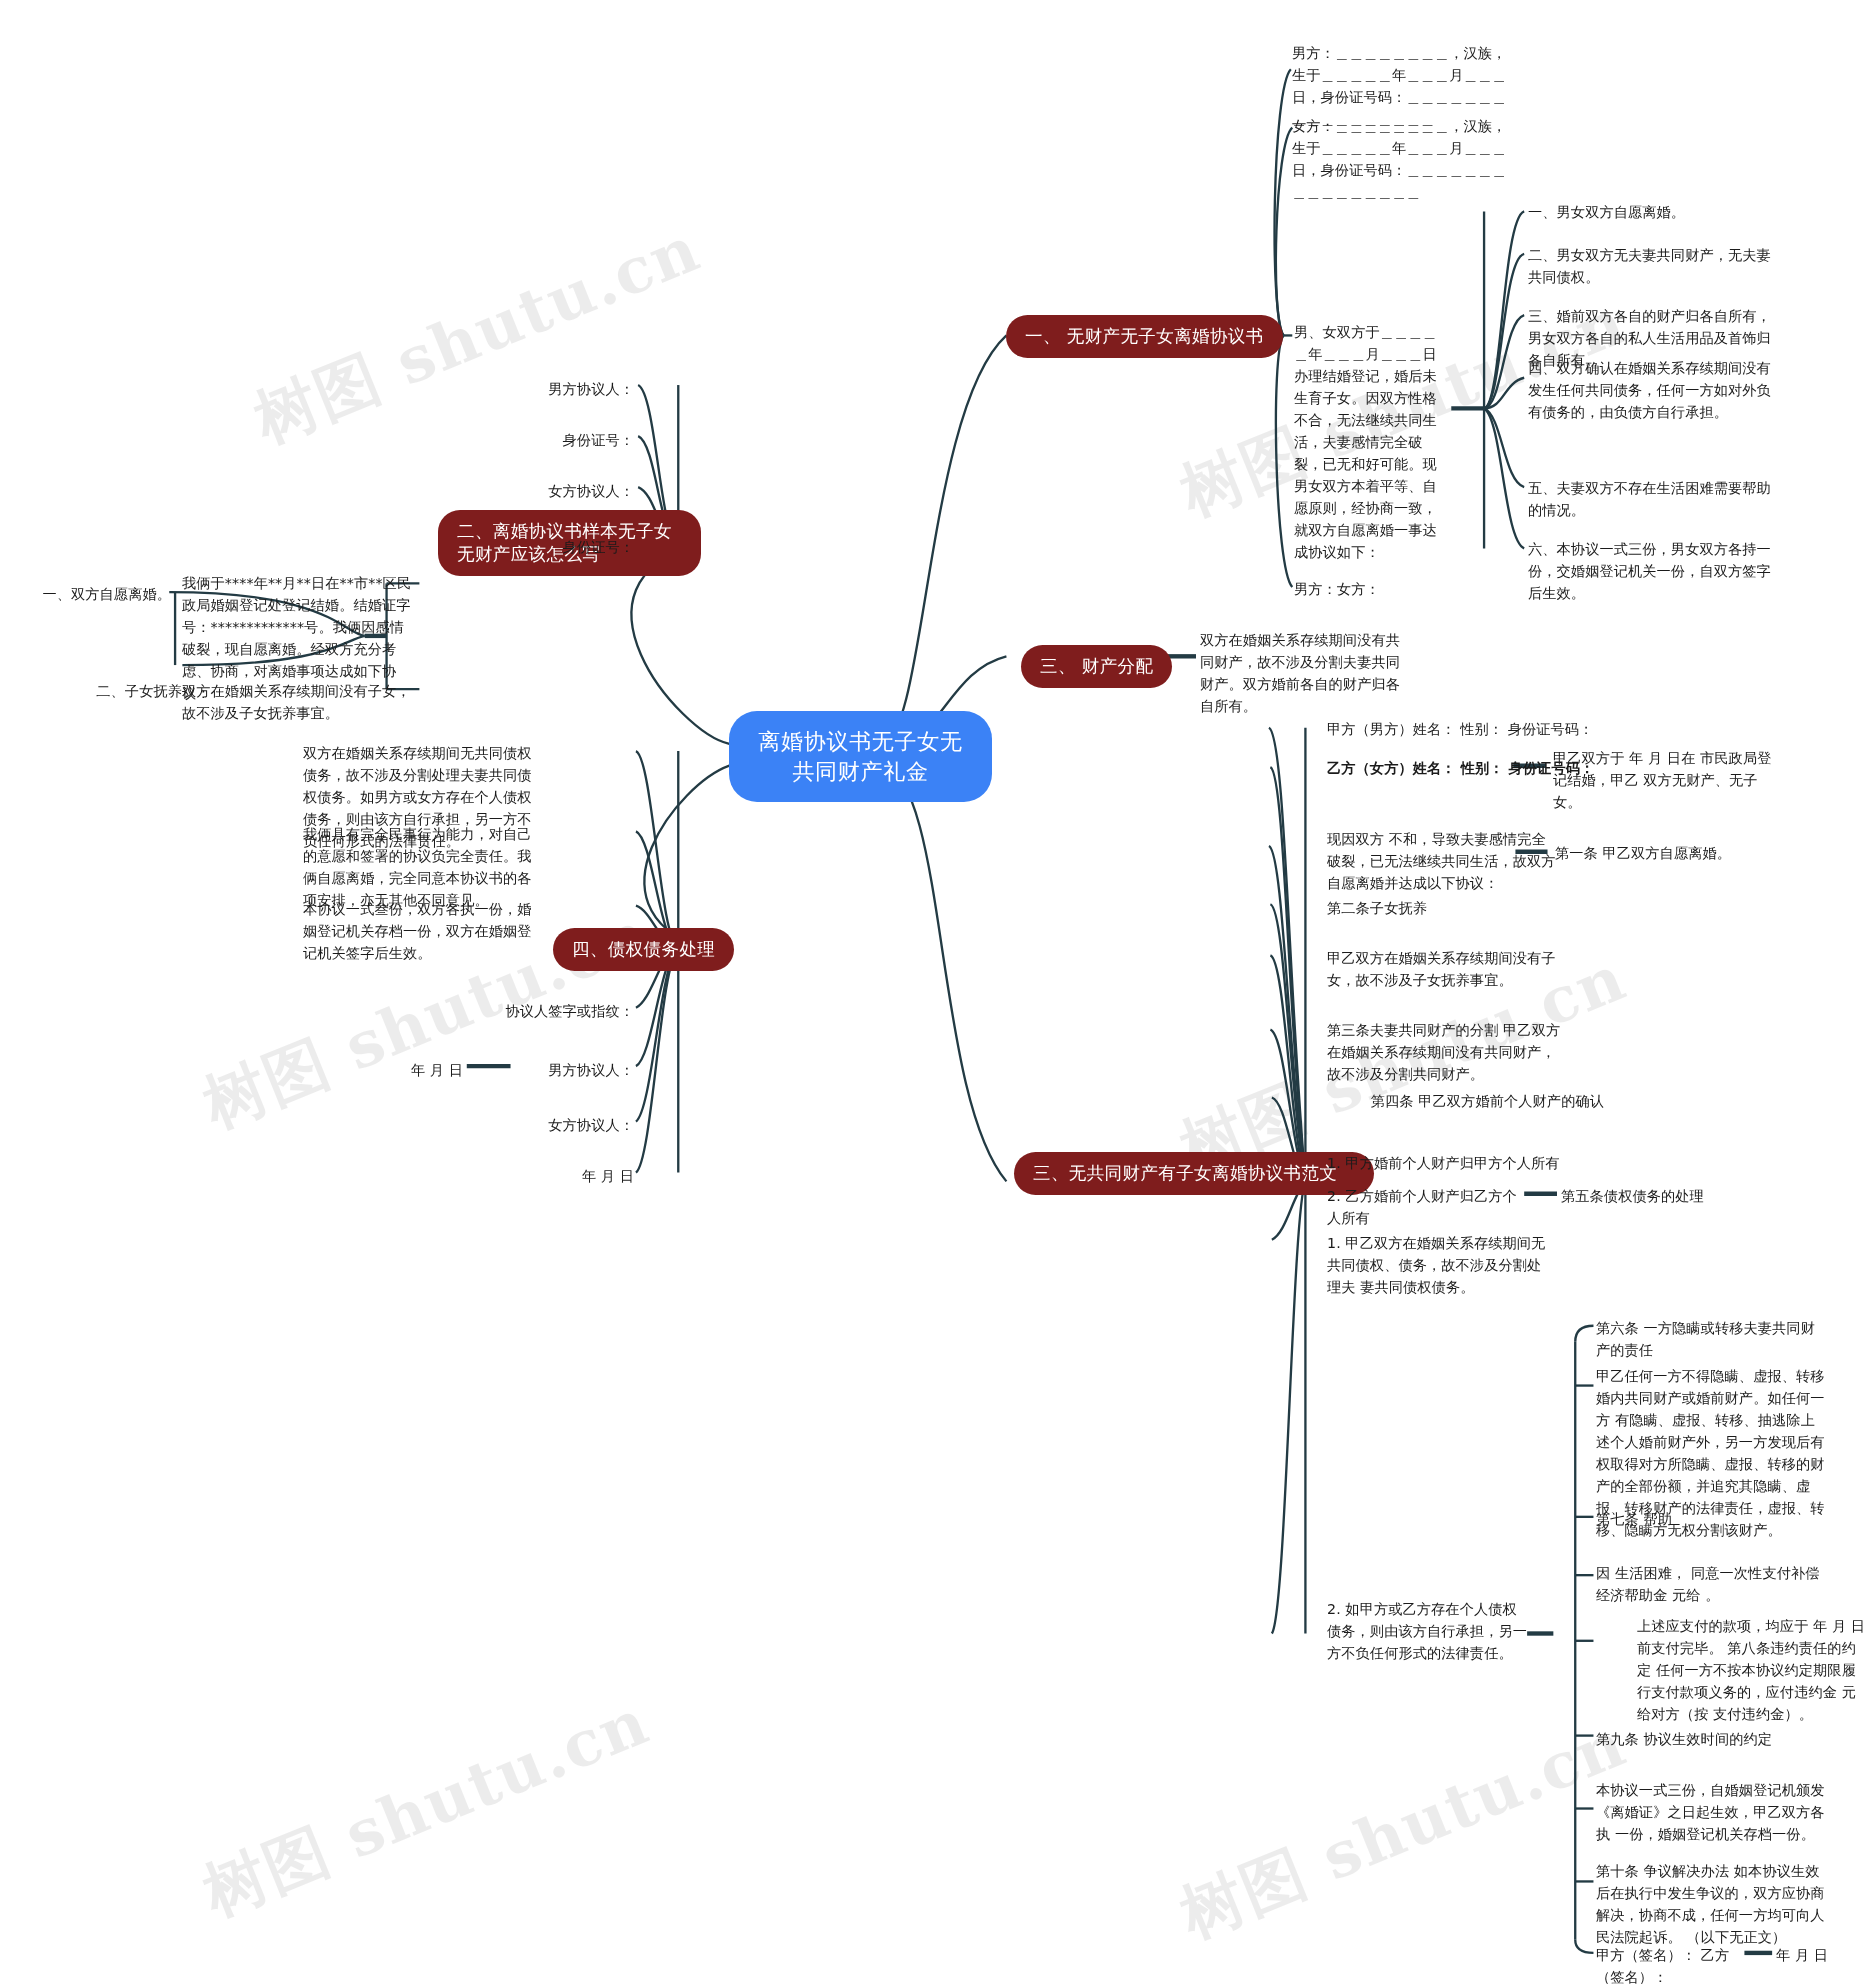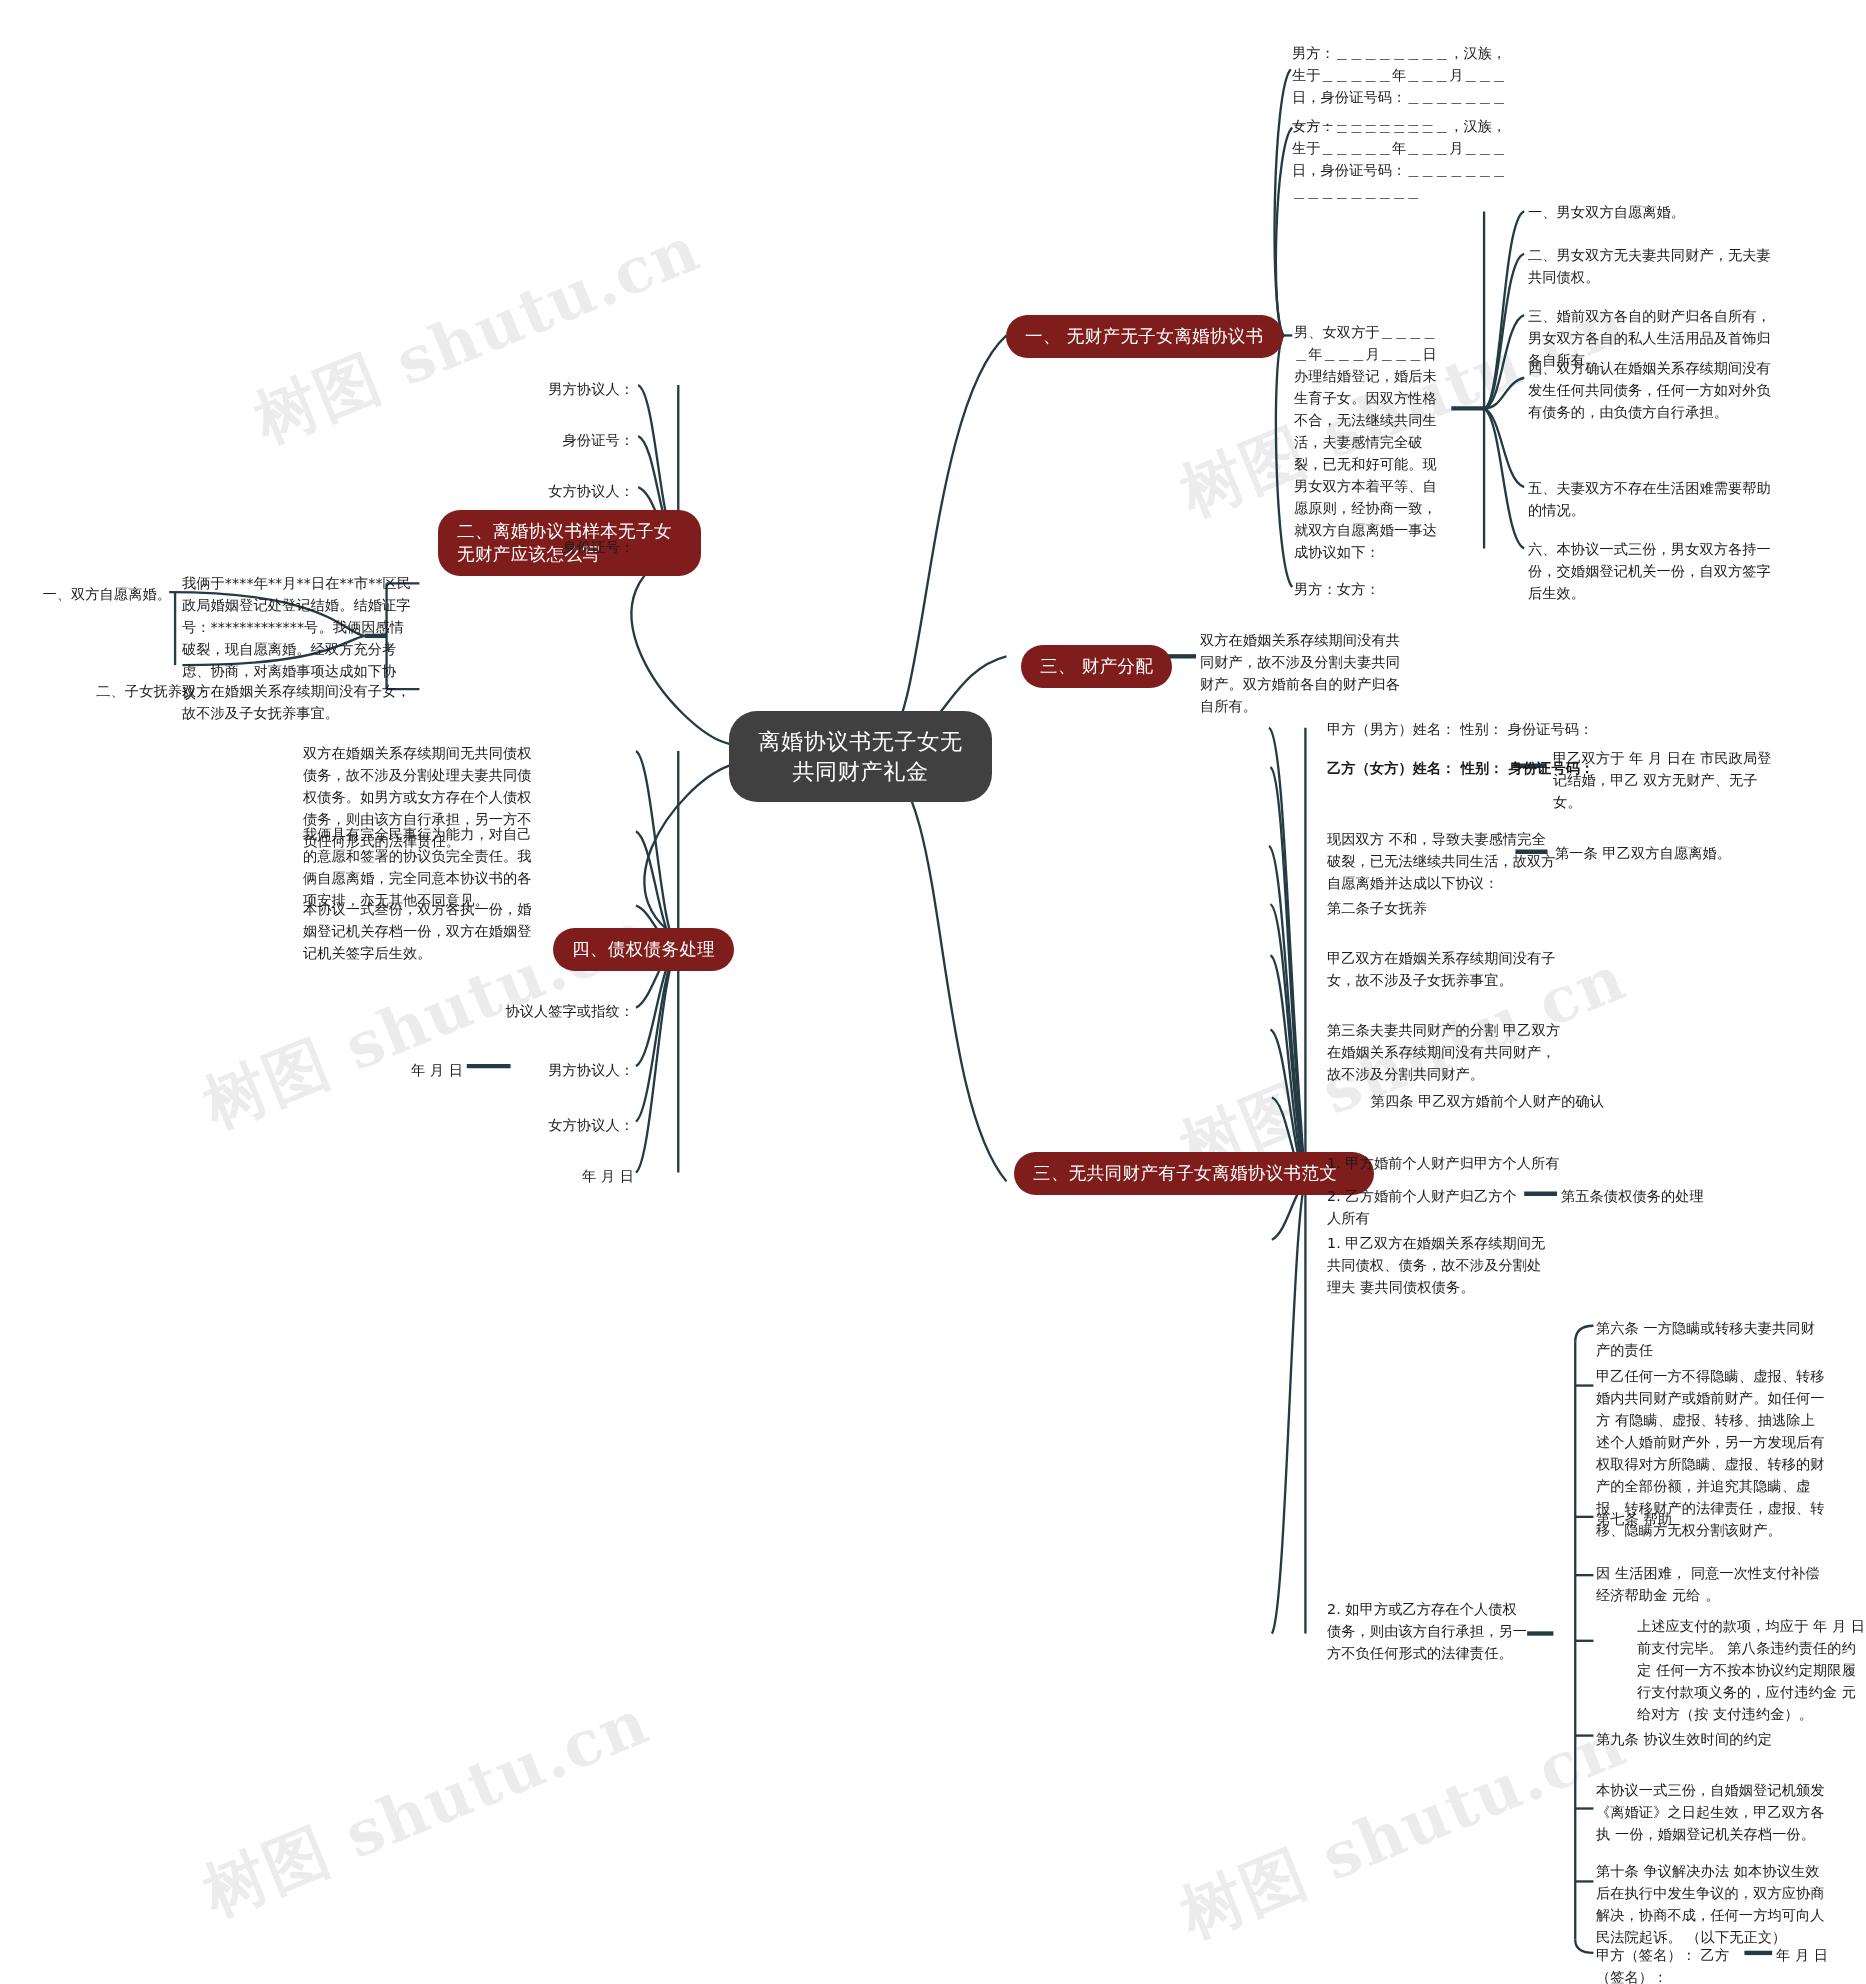--- a/index.html
+++ b/index.html
@@ -37,21 +37,21 @@
     pointer-events: none;
   }
   #links path, #links line { fill: none; stroke: #233b44; stroke-width: 3.2; }
   #links .thick { stroke-width: 6; }
 
   
   .node {
     position: absolute;
   }
   .root {
-    background: #404040;
+    background: #3b82f6;
     color: #ffffff;
     border-radius: 28px;
     padding: 16px 25px;
     font-size: 22px;
     line-height: 1.35;
     width: 263px;
     text-align: center;
     letter-spacing: 0.7px;
     font-weight: 500;
   }

